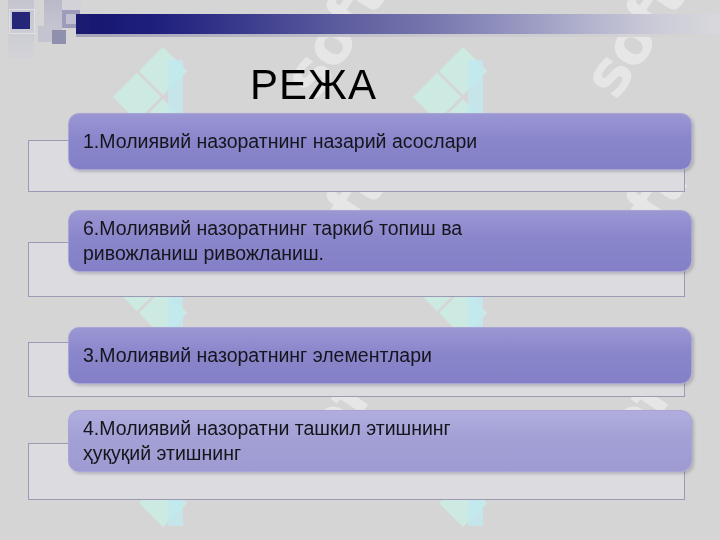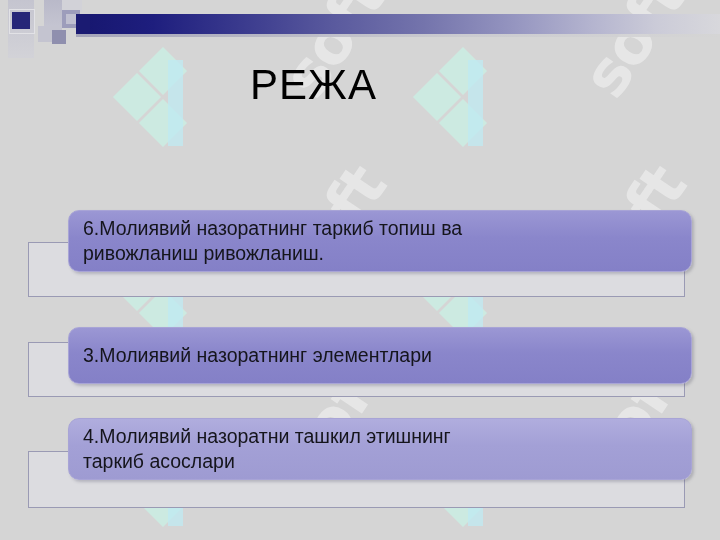--- a/index.html
+++ b/index.html
@@ -191,21 +191,21 @@
   #item-1 .chip  { left: 40px; top: 0px;  width: 624px; height: 57px; }
 
   #item-2 { left: 28px; top: 210px; width: 664px; height: 88px; }
   #item-2 .frame { left: 0px;  top: 32px; width: 657px; height: 55px; }
   #item-2 .chip  { left: 40px; top: 0px;  width: 624px; height: 62px; }
 
   #item-3 { left: 28px; top: 315px; width: 664px; height: 80px; }
   #item-3 .frame { left: 0px;  top: 27px; width: 657px; height: 55px; }
   #item-3 .chip  { left: 40px; top: 12px;  width: 624px; height: 57px; }
 
-  #item-4 { left: 28px; top: 410px; width: 664px; height: 92px; margin-top: 8px; }
+  #item-4 { left: 28px; top: 410px; width: 664px; height: 92px; }
   #item-4 .frame { left: 0px;  top: 33px; width: 657px; height: 57px; }
   #item-4 .chip  { left: 40px; top: 0px;  width: 624px; height: 62px; }
 </style>
 </head>
 <body>
 
 <div id="slide">
 
   <div id="watermark">
 
@@ -280,37 +280,43 @@
   <div class="deco" id="deco-mid-block"></div>
   <div class="deco" id="deco-tab"></div>
   <div class="deco" id="deco-inner-square"></div>
   <div class="deco" id="deco-inner-square2"></div>
   <div class="deco" id="deco-light-block"></div>
   <div class="deco" id="deco-small-square"></div>
   <div class="deco" id="deco-navy-wedge"></div>
 
   <div id="title">РЕЖА</div>
 
+  <div class="item" id="item-1">
+    <div class="frame"></div>
+    <div class="chip">
+      <div class="line">1.Молиявий назоратнинг назарий асослари</div>
+    </div>
+  </div>
 
   <div class="item" id="item-2">
     <div class="frame"></div>
     <div class="chip">
       <div class="line">6.Молиявий назоратнинг таркиб топиш ва</div>
       <div class="line">ривожланиш ривожланиш.</div>
     </div>
   </div>
 
   <div class="item" id="item-3">
     <div class="frame"></div>
     <div class="chip">
       <div class="line">3.Молиявий назоратнинг элементлари</div>
     </div>
   </div>
 
   <div class="item faded" id="item-4">
     <div class="frame"></div>
     <div class="chip">
       <div class="line">4.Молиявий назоратни ташкил этишнинг</div>
-      <div class="line">таркиб асослари</div>
+      <div class="line">ҳуқуқий этишнинг</div>
     </div>
   </div>
 
 </div>
 
 </body></html>

